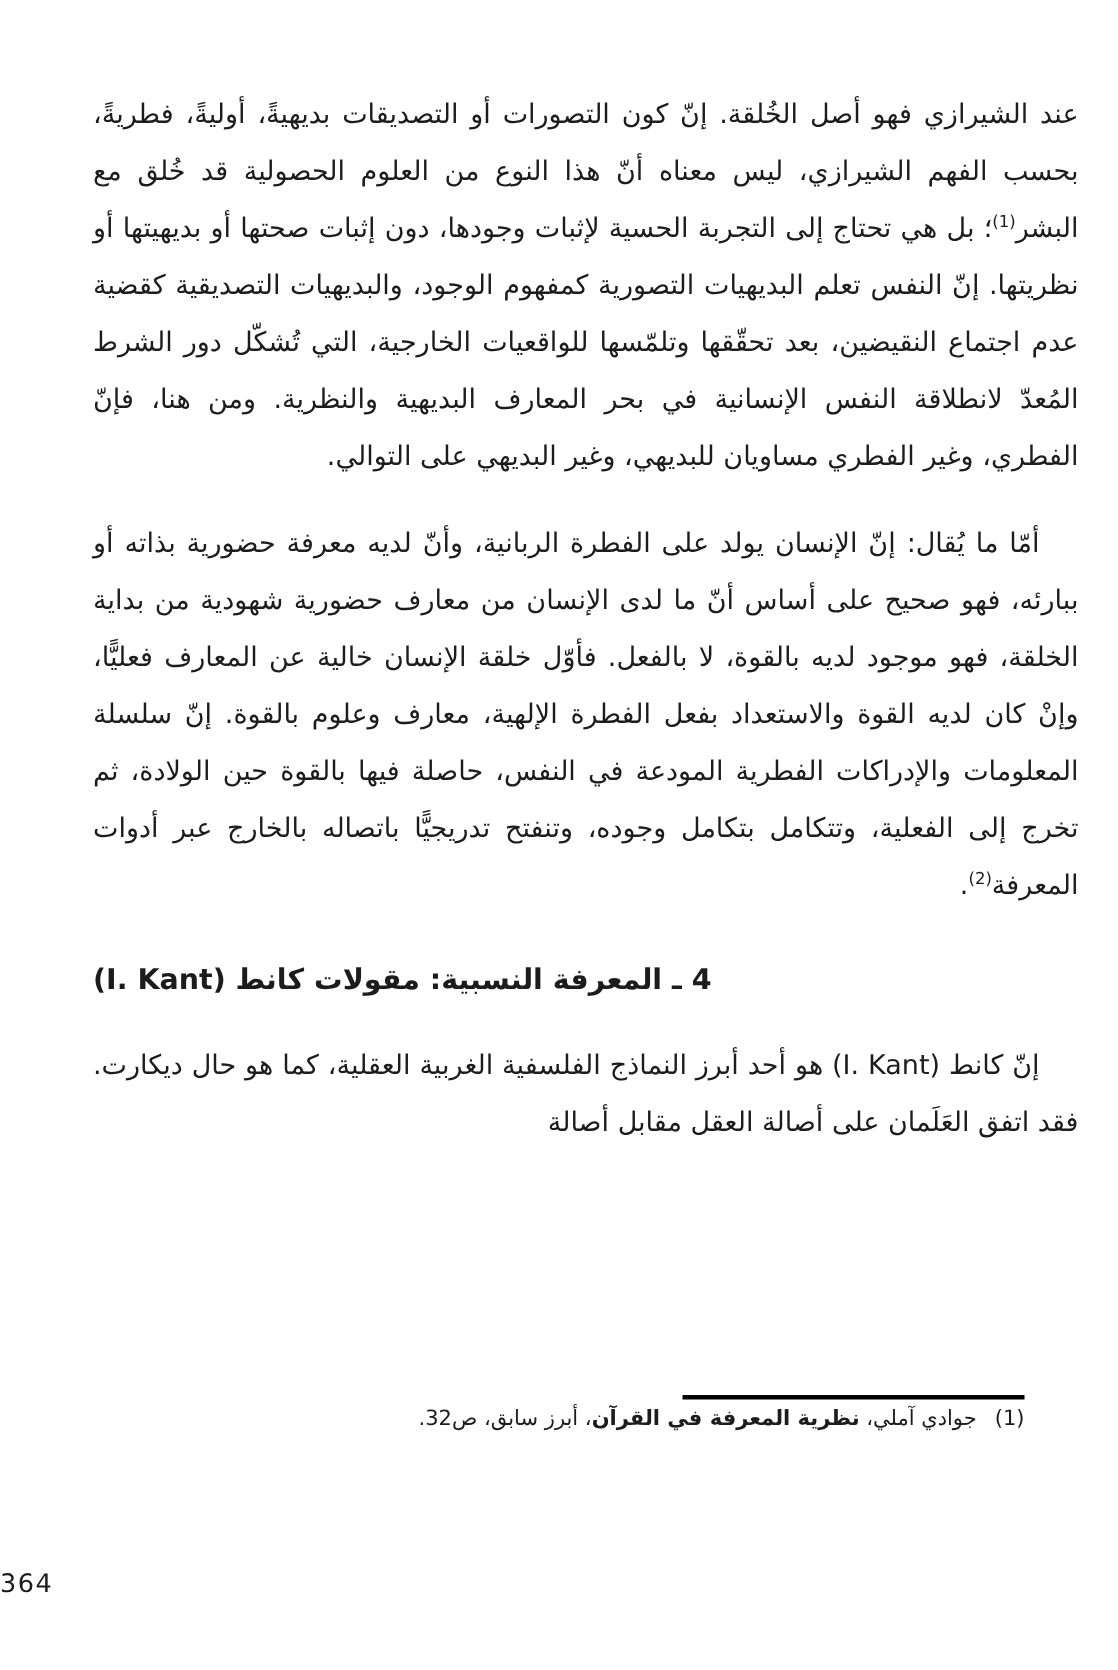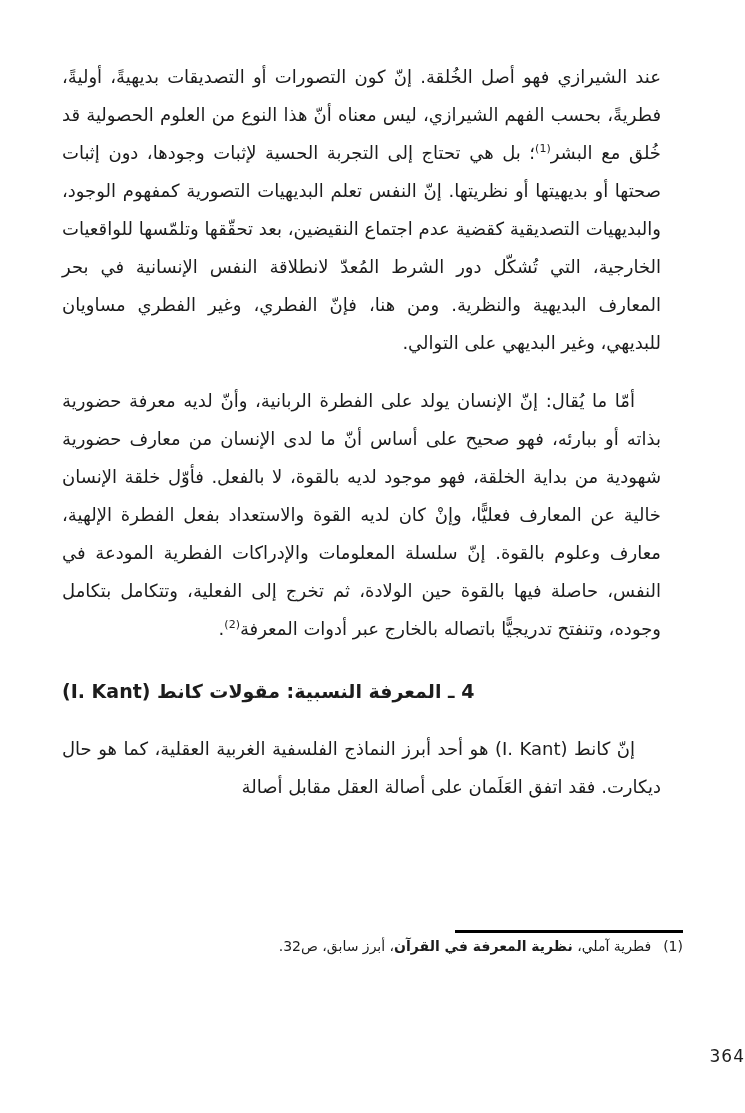--- a/index.html
+++ b/index.html
@@ -5,21 +5,21 @@
   html, body { margin: 0; padding: 0; background: #ffffff; }
   body {
     width: 745px; height: 1113px;
     font-family: "DejaVu Sans", sans-serif;
     color: #1c1c1c;
     position: relative;
     overflow: hidden;
   }
   .page {
     position: absolute; inset: 0;
-    padding: 58px 84px 0 62px;
+    padding: 58px 26px 0 62px;
     box-sizing: border-box;
     background: #ffffff;
   }
   .para {
     font-size: 18px;
     line-height: 38px;
     text-align: justify;
     margin: 0;
     direction: rtl;
   }
@@ -53,21 +53,21 @@
     line-height: 27px;
     text-align: right;
     direction: rtl;
   }
   .footnote:first-of-type { margin-top: 9px; }
   .fn-marker { margin-left: 12px; }
   .fn-title { font-weight: bold; }
   .page-number {
     position: absolute;
     top: 1046px; left: 0; right: 0;
-    text-align: right;
+    text-align: left;
     font-size: 17px;
     letter-spacing: 1px;
     color: #1c1c1c;
   }
 </style>
 </head>
 <body>
 
 <div class="page">
 
@@ -78,18 +78,18 @@
     <p class="para indented"><span>أمّا ما يُقال: إنّ الإنسان يولد على الفطرة الربانية، وأنّ لديه معرفة حضورية بذاته أو ببارئه، فهو صحيح على أساس أنّ ما لدى الإنسان من معارف حضورية شهودية من بداية الخلقة، فهو موجود لديه بالقوة، لا بالفعل. فأوّل خلقة الإنسان خالية عن المعارف فعليًّا، وإنْ كان لديه القوة والاستعداد بفعل الفطرة الإلهية، معارف وعلوم بالقوة. إنّ سلسلة المعلومات والإدراكات الفطرية المودعة في النفس، حاصلة فيها بالقوة حين الولادة، ثم تخرج إلى الفعلية، وتتكامل بتكامل وجوده، وتنفتح تدريجيًّا باتصاله بالخارج عبر أدوات المعرفة</span><sup class="fn-ref">(2)</sup><span>.</span></p>
 
     <h2 class="heading">4 ـ المعرفة النسبية: مقولات كانط (I. Kant)</h2>
 
     <p class="para indented">إنّ كانط (I. Kant) هو أحد أبرز النماذج الفلسفية الغربية العقلية، كما هو حال ديكارت. فقد اتفق العَلَمان على أصالة العقل مقابل أصالة</p>
 
   </main>
 
   <footer class="footnote-area" lang="ar">
     <div class="fn-rule"></div>
-    <div class="footnote"><span class="fn-marker">(1)</span><span>فطرية آملي، </span><span class="fn-title">نظرية المعرفة في القرآن</span><span>، أبرز سابق، ص32.</span></div>
+    <div class="footnote"><span class="fn-marker">(1)</span><span>جوادي آملي، </span><span class="fn-title">نظرية المعرفة في القرآن</span><span>، أبرز سابق، ص32.</span></div>
   </footer>
 
   <div class="page-number">364</div>
 
 </div>
 
 </body></html>

